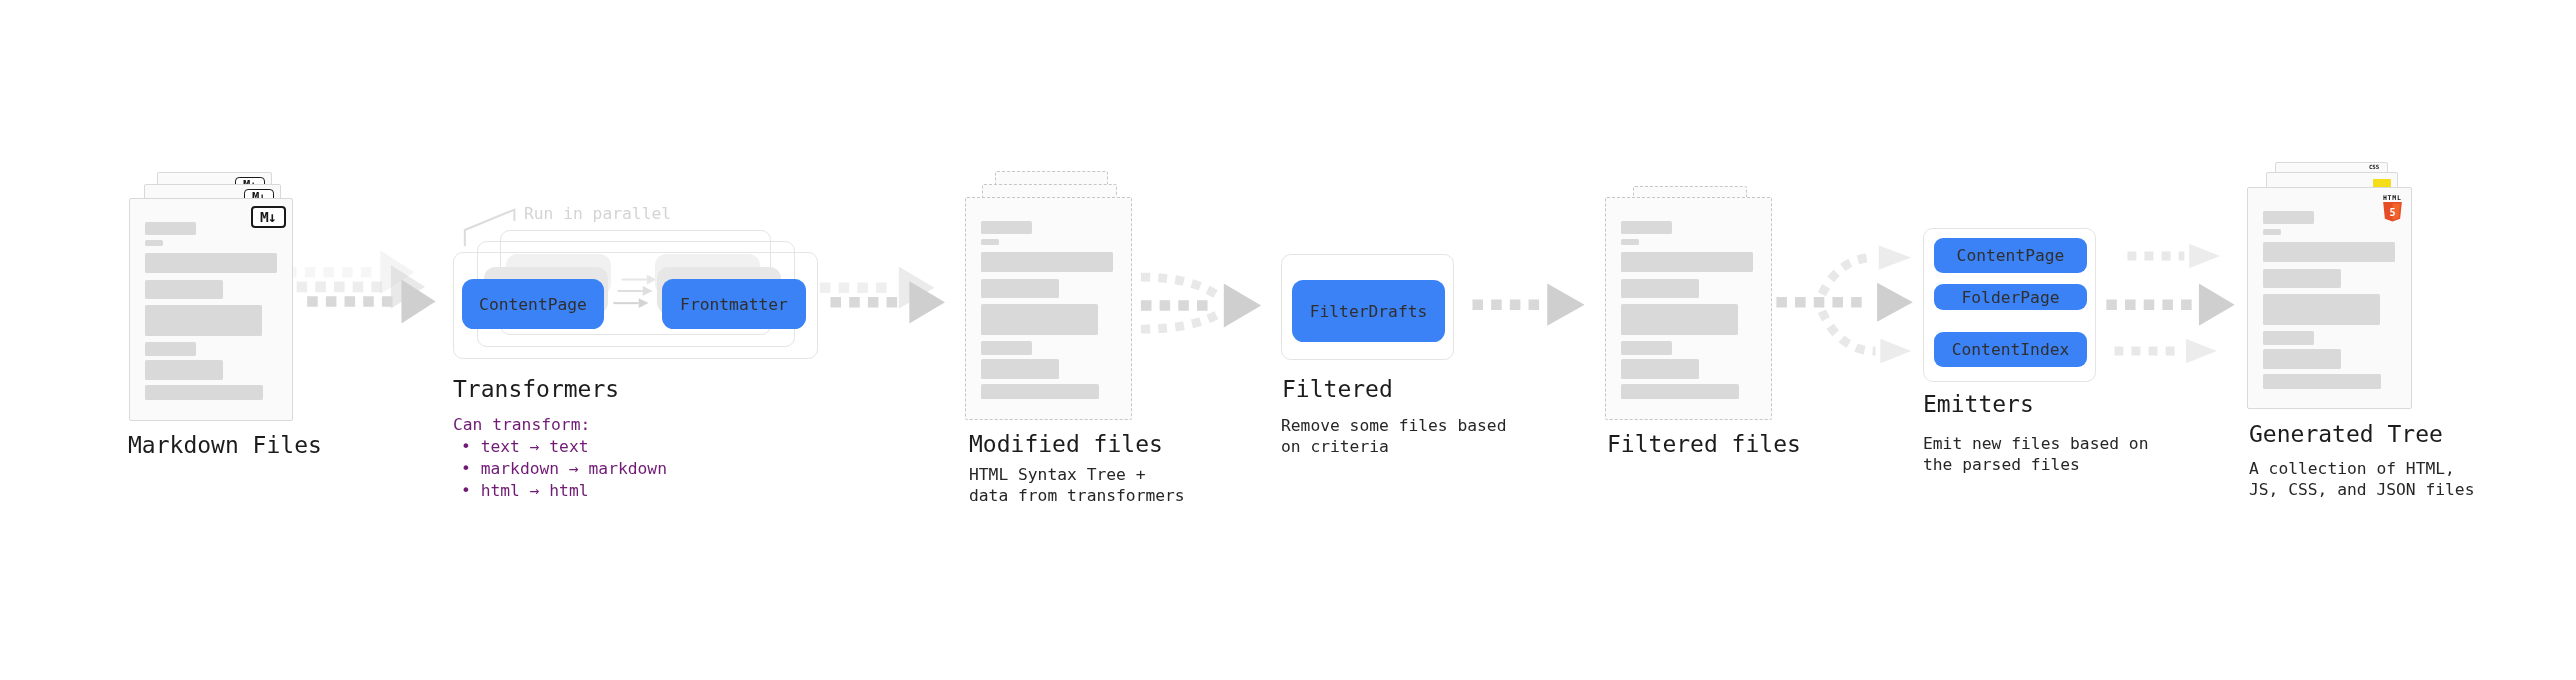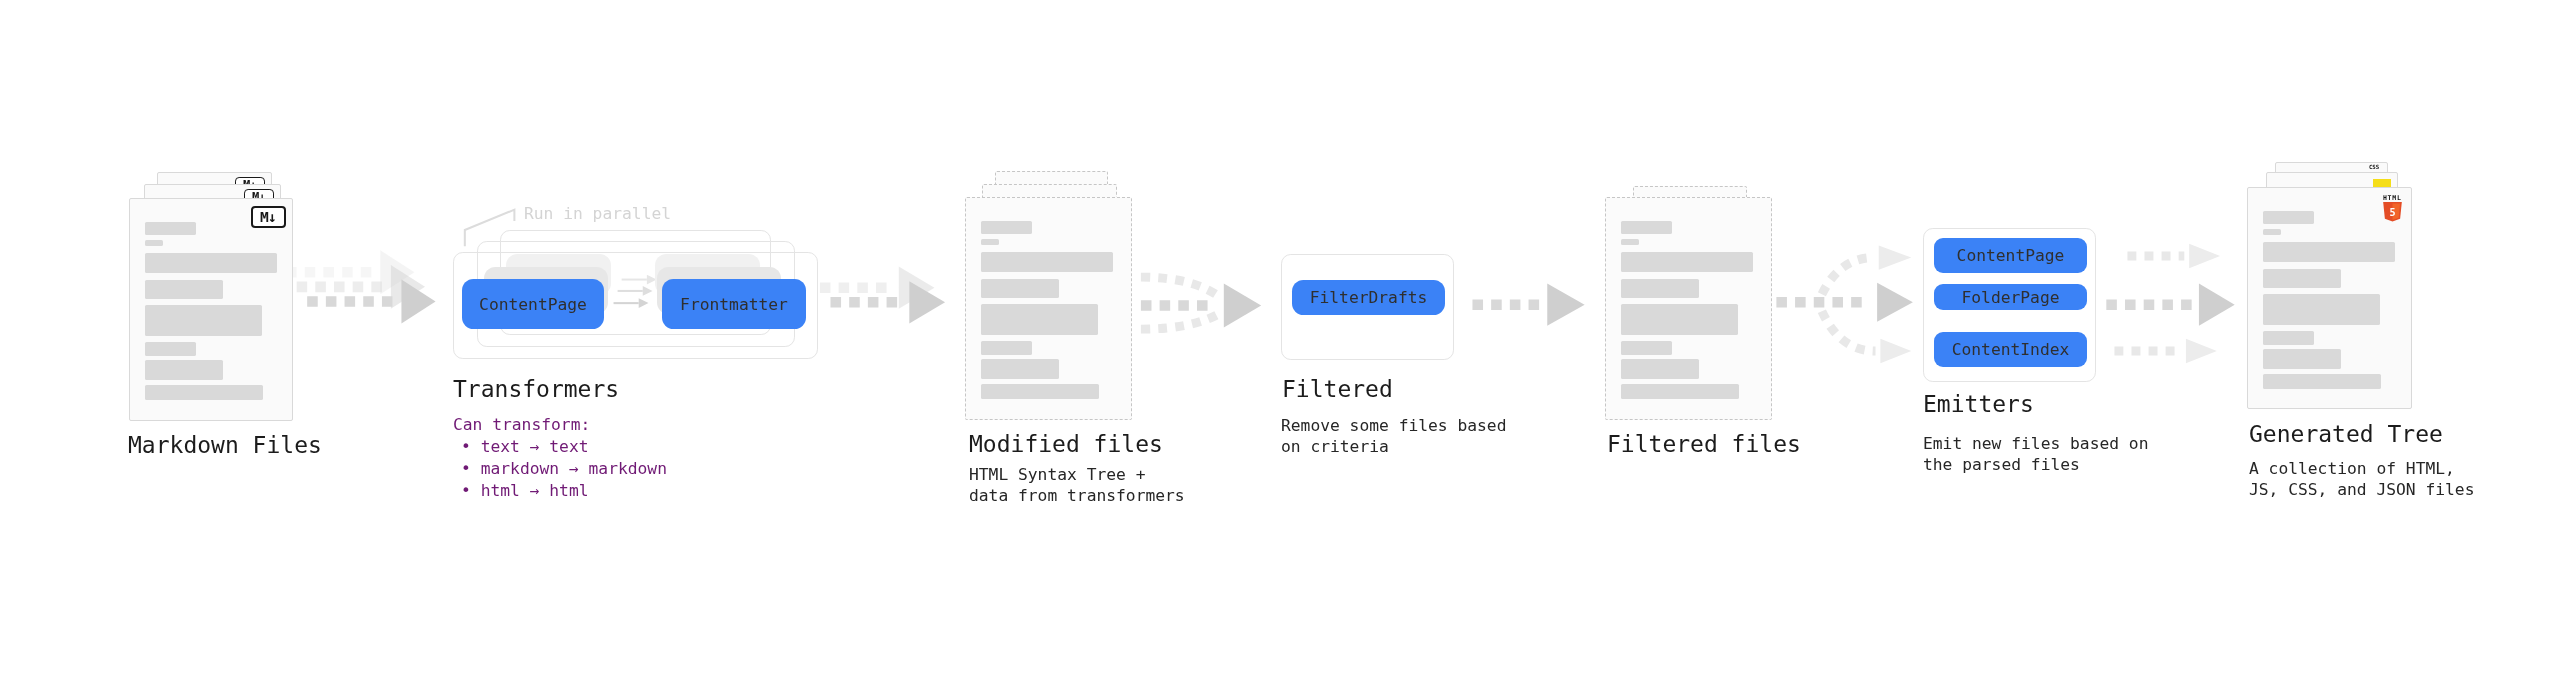--- a/index.html
+++ b/index.html
@@ -191,21 +191,21 @@
           <div class="bar" style="width: 118px; height: 15.4px; margin-bottom: 0px;"></div>
         </div>
     </div>
     <div class="stage-label" style="left:969px;top:431px">Modified files</div>
     <div class="stage-caption" style="left:969px;top:464px">HTML Syntax Tree +
 data from transformers</div>
   </section>
 
   <section>
     <div class="tbox" style="left:1281px;top:254px;width:173px;height:106px"></div>
-    <div class="pill main" style="left:1292px;top:280px;width:153px;height:35px">
+    <div class="pill main" style="left:1292px;top:280px;width:153px;height:62px">
       <span>FilterDrafts</span>
     </div>
     <div class="stage-label" style="left:1282px;top:376px">Filtered</div>
     <div class="stage-caption" style="left:1281px;top:415px">Remove some files based
 on criteria</div>
   </section>
 
   <section>
     <div class="doc dashed" style="left:1633px;top:186px;width:114px;height:53px"></div>
     <div class="doc dashed" style="left:1605px;top:197px;width:167px;height:223px">

